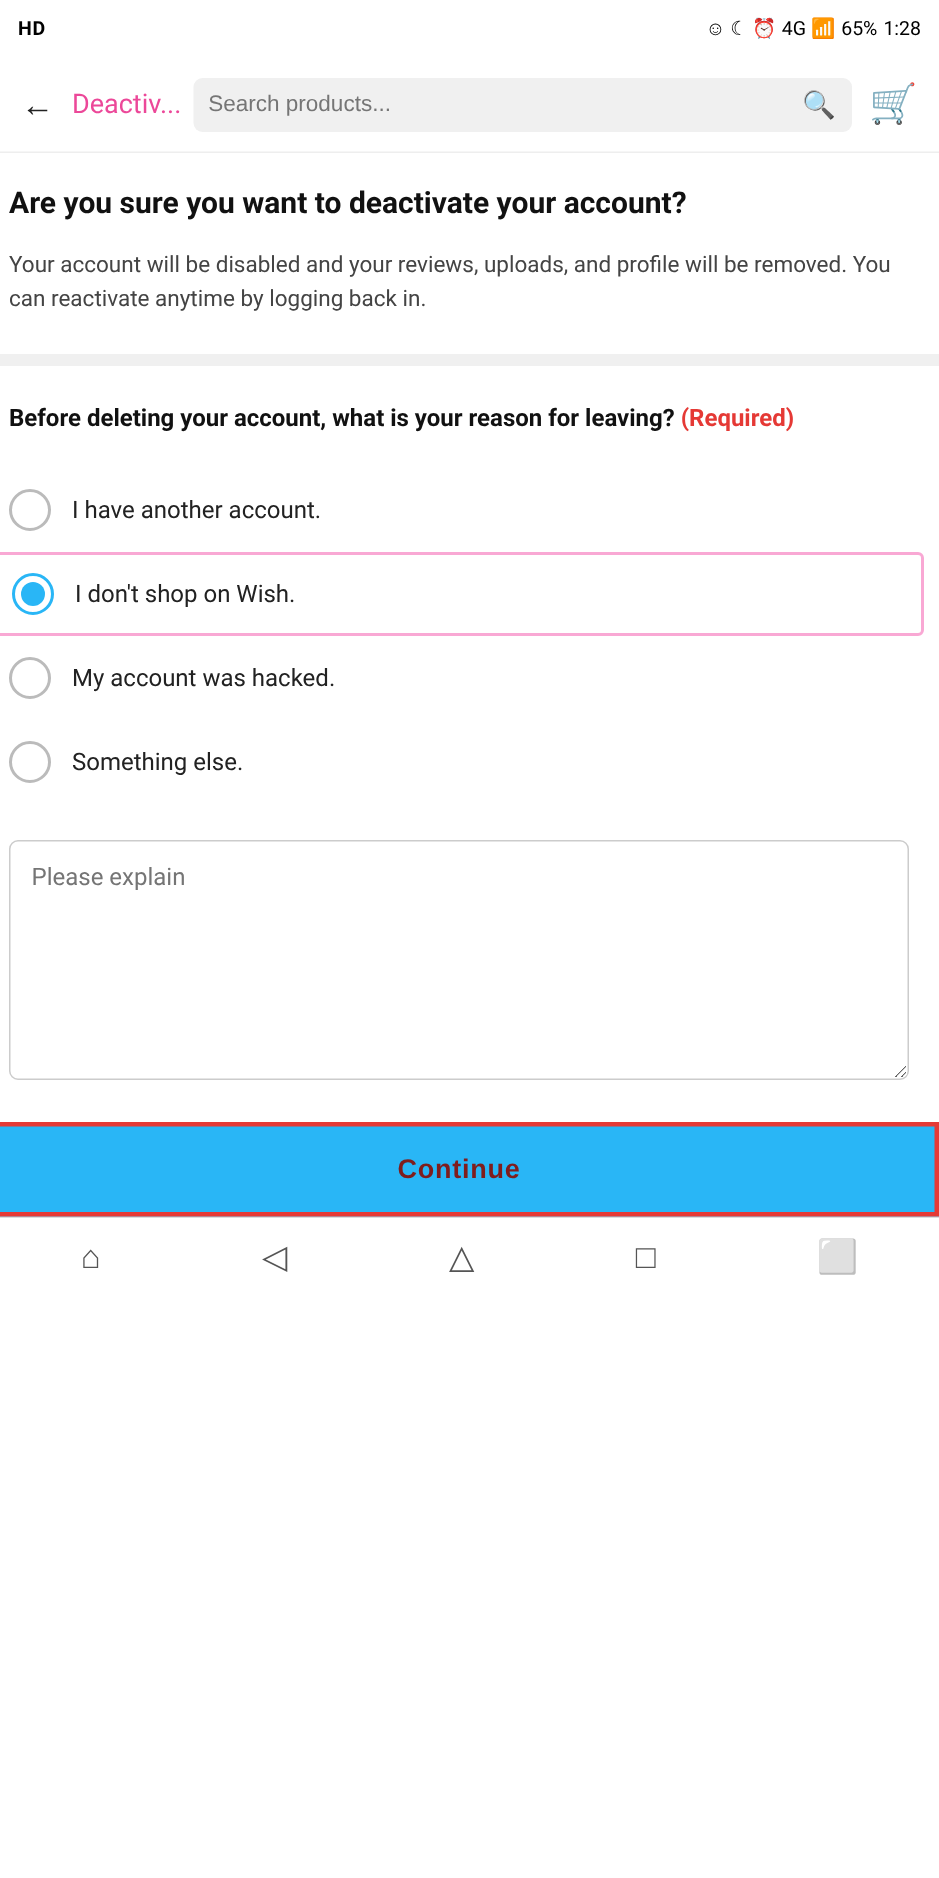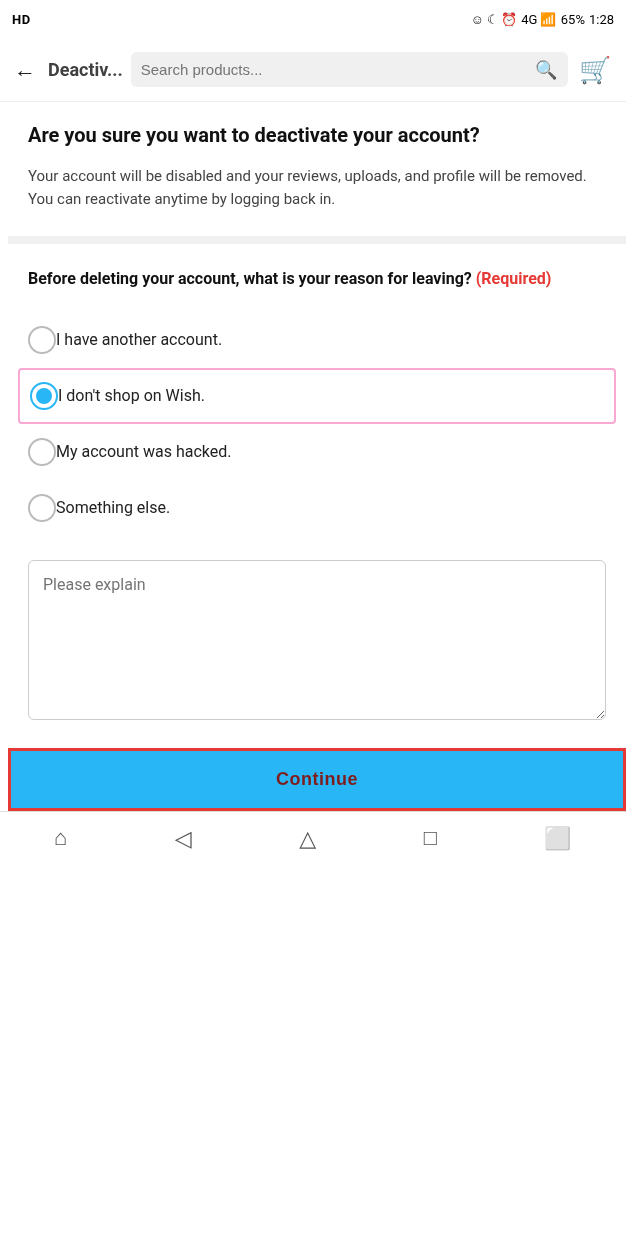--- a/index.html
+++ b/index.html
@@ -44,22 +44,22 @@
       height: 64px;
     }
     .back-btn {
       font-size: 22px;
       cursor: pointer;
       padding: 4px;
       color: #222;
     }
     .page-title {
       font-size: 18px;
-      font-weight: 700;
-      color: #404040;
+      font-weight: 400;
+      color: #ec4899;
       white-space: nowrap;
       overflow: hidden;
       text-overflow: ellipsis;
       max-width: 120px;
     }
     .search-bar {
       flex: 1;
       background: #f0f0f0;
       border-radius: 6px;
       display: flex;
@@ -81,21 +81,21 @@
     }
     .cart-icon {
       font-size: 26px;
       color: #222;
       cursor: pointer;
       padding: 4px;
     }
 
     
     .main-content {
-      padding: 20px 20px 0 28px;
+      padding: 20px 20px 0 6px;
     }
 
     .deactivate-title {
       font-size: 20px;
       font-weight: 700;
       color: #111;
       line-height: 1.35;
       margin-bottom: 16px;
     }
 
@@ -131,20 +131,21 @@
     .radio-group {
       display: flex;
       flex-direction: column;
       gap: 0;
     }
 
     .radio-option {
       display: flex;
       align-items: center;
       padding: 14px 0;
+      gap: 14px;
       cursor: pointer;
     }
 
     .radio-option.selected {
       border: 2px solid #f9a8d4;
       border-radius: 4px;
       padding: 12px 10px;
       margin: 0 -10px;
       background: #fff;
     }

